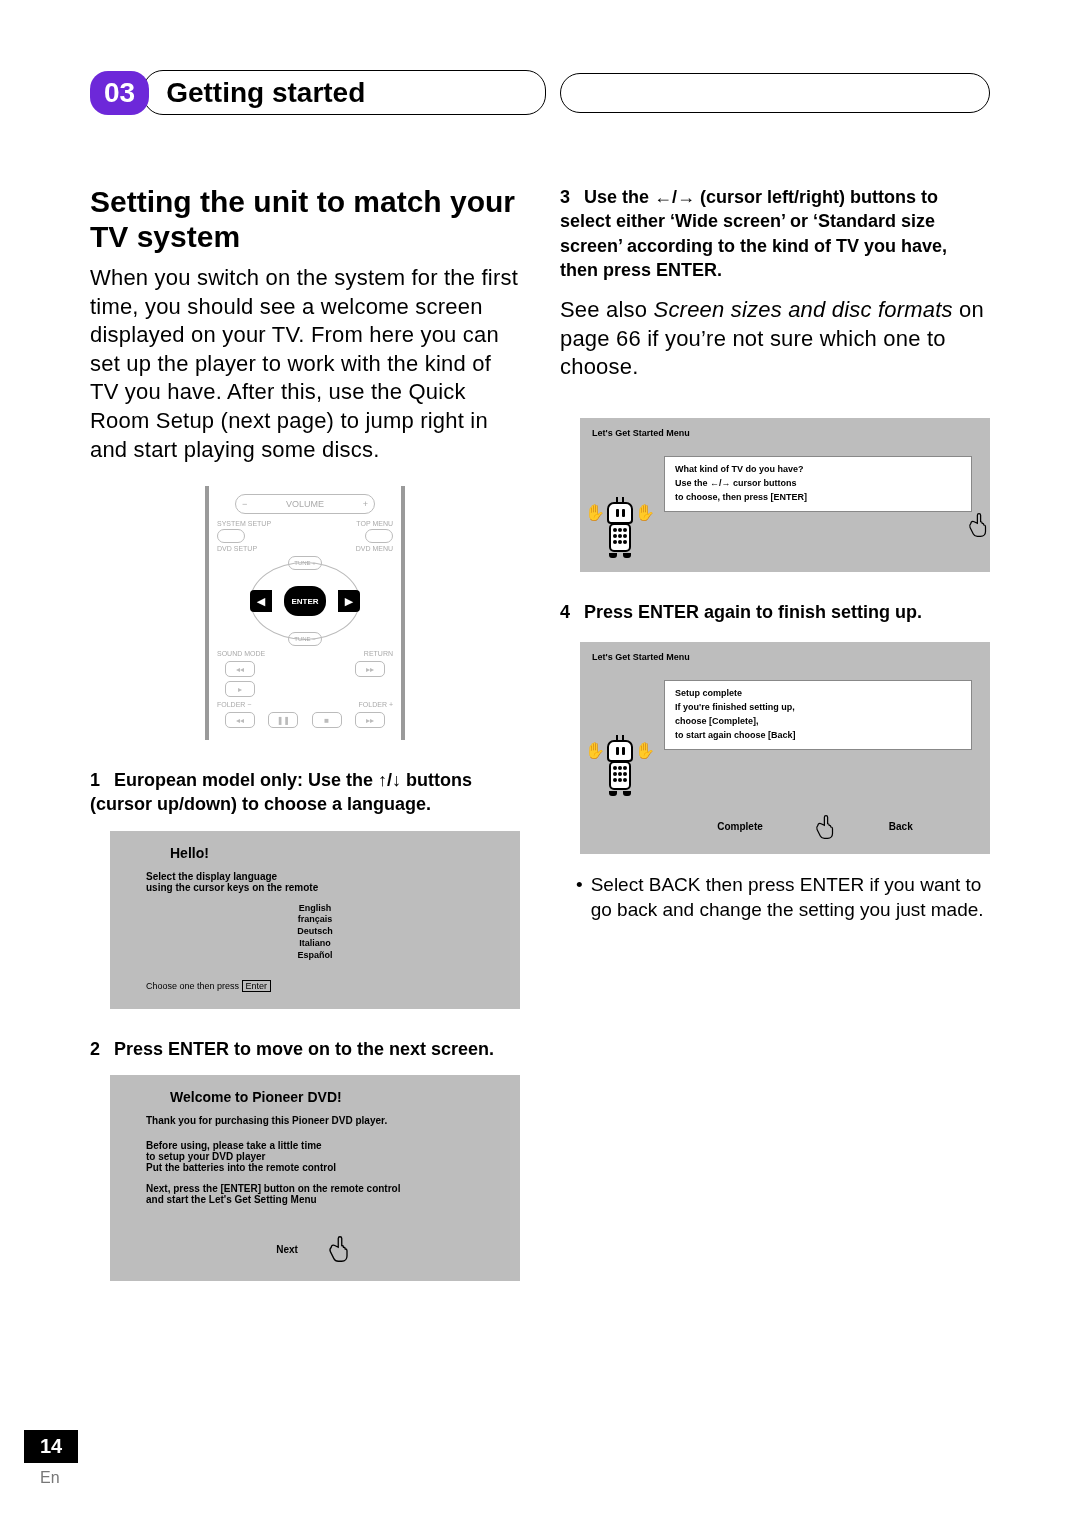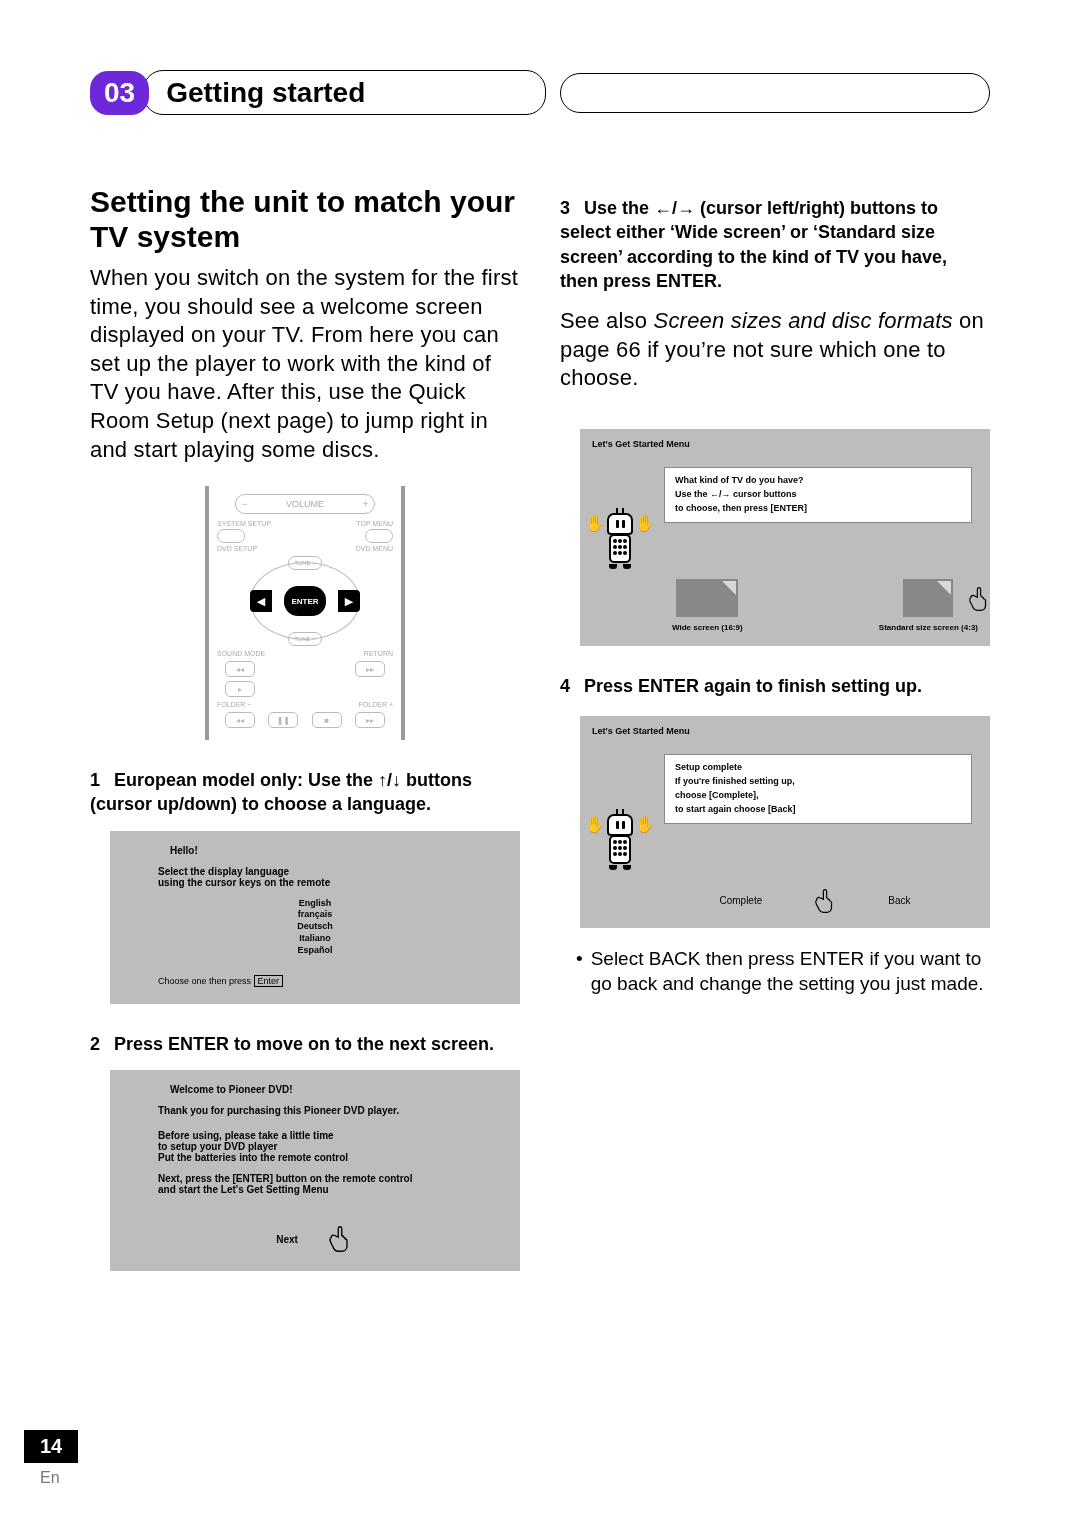--- a/index.html
+++ b/index.html
@@ -64,21 +64,21 @@
     font-weight: 300;
     letter-spacing: 0.2px;
   }
   .step-head {
     font-size: 18px;
     font-weight: bold;
     line-height: 1.35;
     margin-top: 28px;
     margin-bottom: 14px;
   }
-  .step-head-tight { margin-top: 11px; }
+  .step-head-tight { margin-top: 0; }
   .step-num { display: inline-block; margin-right: 14px; }
   .italic { font-style: italic; }
 
   
   .remote-wrap {
     display:flex; justify-content:center; margin: 22px 0 10px 0;
   }
   .remote {
     width: 200px;
     border-left: 4px solid #9a9a9a;
@@ -122,22 +122,22 @@
   .remote .transport { display:flex; justify-content:space-between; margin:4px 8px;}
   .remote .rrect { width:30px;height:16px;border:1px solid #bbb;border-radius:5px; font-size:8px;color:#bbb;display:flex;align-items:center;justify-content:center;}
 
   
   .screen {
     background:#bdbdbd;
     padding:14px 16px 18px 16px;
     font-size:10px;
     margin-bottom:10px;
   }
-  .screen .stitle { font-weight:bold; margin-bottom:10px; font-size:10px;padding-left:44px;}
-  .screen .indent { margin-left:32px; }
+  .screen .stitle { font-weight:bold; margin-bottom:10px; font-size:14px;padding-left:44px;}
+  .screen .indent { margin-left:20px; }
   .screen .lang-list { text-align:center; font-weight:bold; font-size:9px; line-height:1.3; margin:10px 0 20px 0;}
   .screen .footnote { font-size:9px; }
   .screen .enter-box { border:1px solid #000; padding:0 3px; font-size:9px;}
   .screen .next-row { display:flex; justify-content:center; align-items:center; gap:28px; margin-top:30px;}
   .screen .next-label { font-weight:bold; font-size:10px;}
   .screen .handsvg { width:28px; height:28px; }
 
   .screen2 {
     background:#bdbdbd;
     padding:10px 12px 14px 12px;
@@ -165,21 +165,21 @@
   }
   .screen2 .tvshape.std { width:50px; }
   .screen2 .tvshape::after {
     content:""; position:absolute; right:2px; top:2px;
     border-left:14px solid #d8d8d8; border-bottom:14px solid transparent;
     transform:scaleX(-1);
   }
   .screen2 .hand-abs { position:absolute; right:-2px; bottom:34px; }
   .screen2 .bottom-row {
     display:flex; justify-content:center; gap:50px; align-items:center;
-    margin:18px 0 0 60px; font-weight:normal; font-size:10px;
+    margin:18px 0 0 60px; font-weight:bold; font-size:10px;
   }
 
   
   .robot {
     width:56px; flex-shrink:0; display:flex; flex-direction:column; align-items:center;
   }
   .robot .head-row { display:flex; align-items:center; gap:2px;}
   .robot .hand { font-size:16px; }
   .robot .face {
     width:26px;height:22px;border:2px solid #000;border-radius:7px 7px 4px 4px;
@@ -381,30 +381,20 @@
                 <span class="dot"></span>
                 <span class="dot"></span>
               </div>
             </div>
           <div class="feet">
               <div class="foot"></div>
               <div class="foot"></div>
             </div>
         </div>
       </div>
-      <div class="options-row">
-        <div class="opt">
-          <div class="tvshape"></div>
-          <span>Wide screen (16:9)</span>
-        </div>
-        <div class="opt">
-          <div class="tvshape std"></div>
-          <span>Standard size screen (4:3)</span>
-        </div>
-      </div>
       <svg class="hand-icon hand-abs" viewBox="0 0 32 32">
           <path d="M6 14c0-2 2-3 4-2l4 2V4c0-1 1-2 2-2s2 1 2 2v8c1 0 2 1 2 2 1 0 2 1 2 2 1 0 2 1 2 2v6c0 3-2 6-6 6h-4c-2 0-4-1-5-3l-4-8c-1-2 0-4 1-5z" fill="none" stroke="#000" stroke-width="1.5"></path>
         </svg>
     </div>
 
     <div class="step-head">
       <span class="step-num">4</span><span>Press ENTER again to finish setting up.</span>
     </div>
 
     <div class="screen2">

